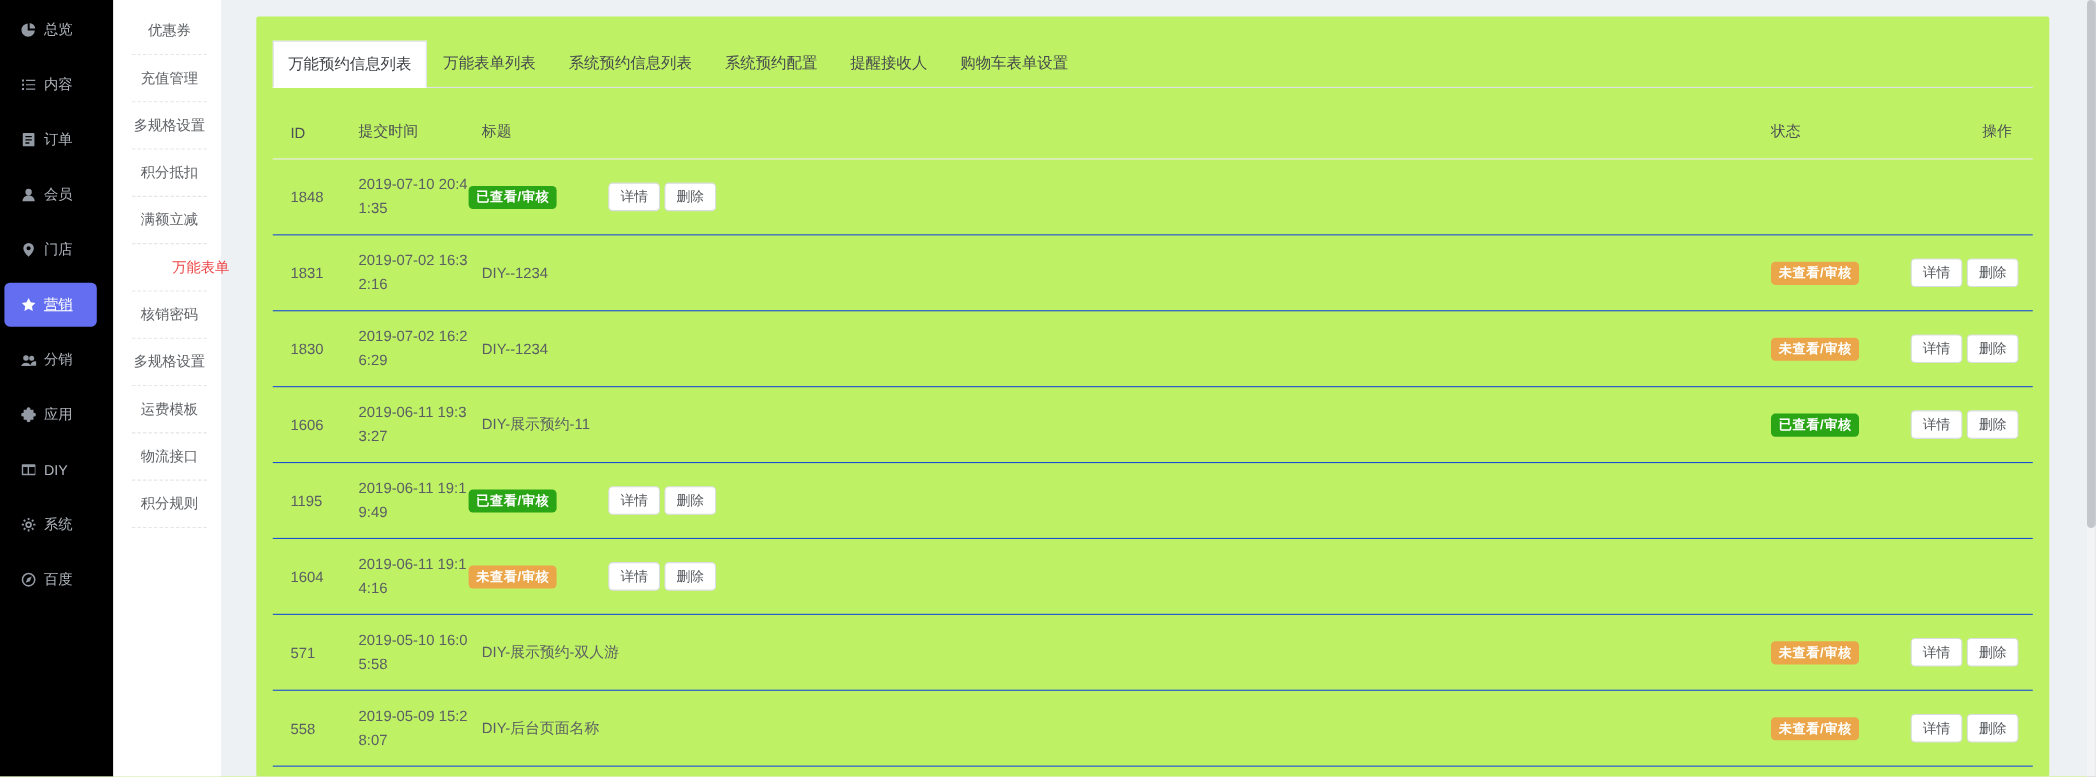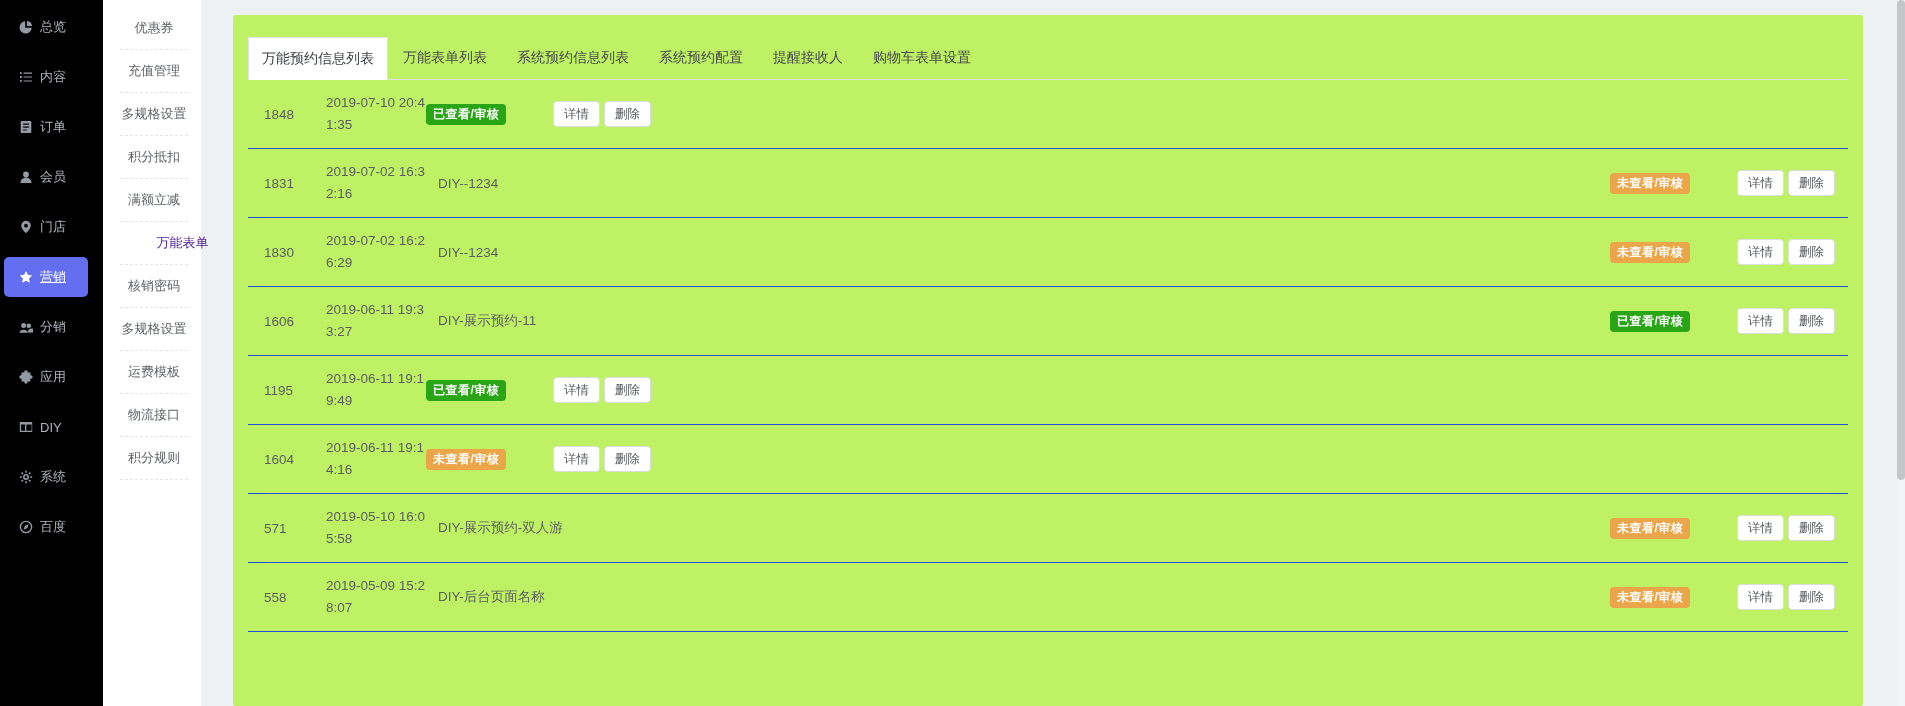--- a/index.html
+++ b/index.html
@@ -151,21 +151,21 @@
     </div>
     <div class="sub-item">
       <span>多规格设置</span>
     </div>
     <div class="sub-item">
       <span>积分抵扣</span>
     </div>
     <div class="sub-item">
       <span>满额立减</span>
     </div>
-    <div class="sub-item active" style="color: #4c1d95; gap: 48px;">
+    <div class="sub-item active" style="color: #ef4444; gap: 48px;">
       <span class="bar" style="background: rgb(89, 104, 239);"></span>
       <span>万能表单</span>
     </div>
     <div class="sub-item">
       <span>核销密码</span>
     </div>
     <div class="sub-item">
       <span>多规格设置</span>
     </div>
     <div class="sub-item">
@@ -183,20 +183,27 @@
   <div class="tabbar" id="tabbar">
       <div class="tab active">万能预约信息列表</div>
       <div class="tab">万能表单列表</div>
       <div class="tab">系统预约信息列表</div>
       <div class="tab">系统预约配置</div>
       <div class="tab">提醒接收人</div>
       <div class="tab">购物车表单设置</div>
     </div>
 
   <div>
+    <div class="thead">
+      <div class="c-id">ID</div>
+      <div class="c-time">提交时间</div>
+      <div class="c-title">标题</div>
+      <div class="c-status">状态</div>
+      <div class="c-ops">操作</div>
+    </div>
     <div id="tbody">
         <div class="row">
           <div class="c-id">1848</div>
           <div class="c-time">2019-07-10 20:41:35</div>
           <div class="c-status"><span class="badge" style="background: rgb(42, 165, 21);">已查看/审核</span></div>
           <div class="c-ops"><span class="btn">详情</span><span class="btn">删除</span></div>
         </div>
         <div class="row">
           <div class="c-id">1831</div>
           <div class="c-time">2019-07-02 16:32:16</div>

